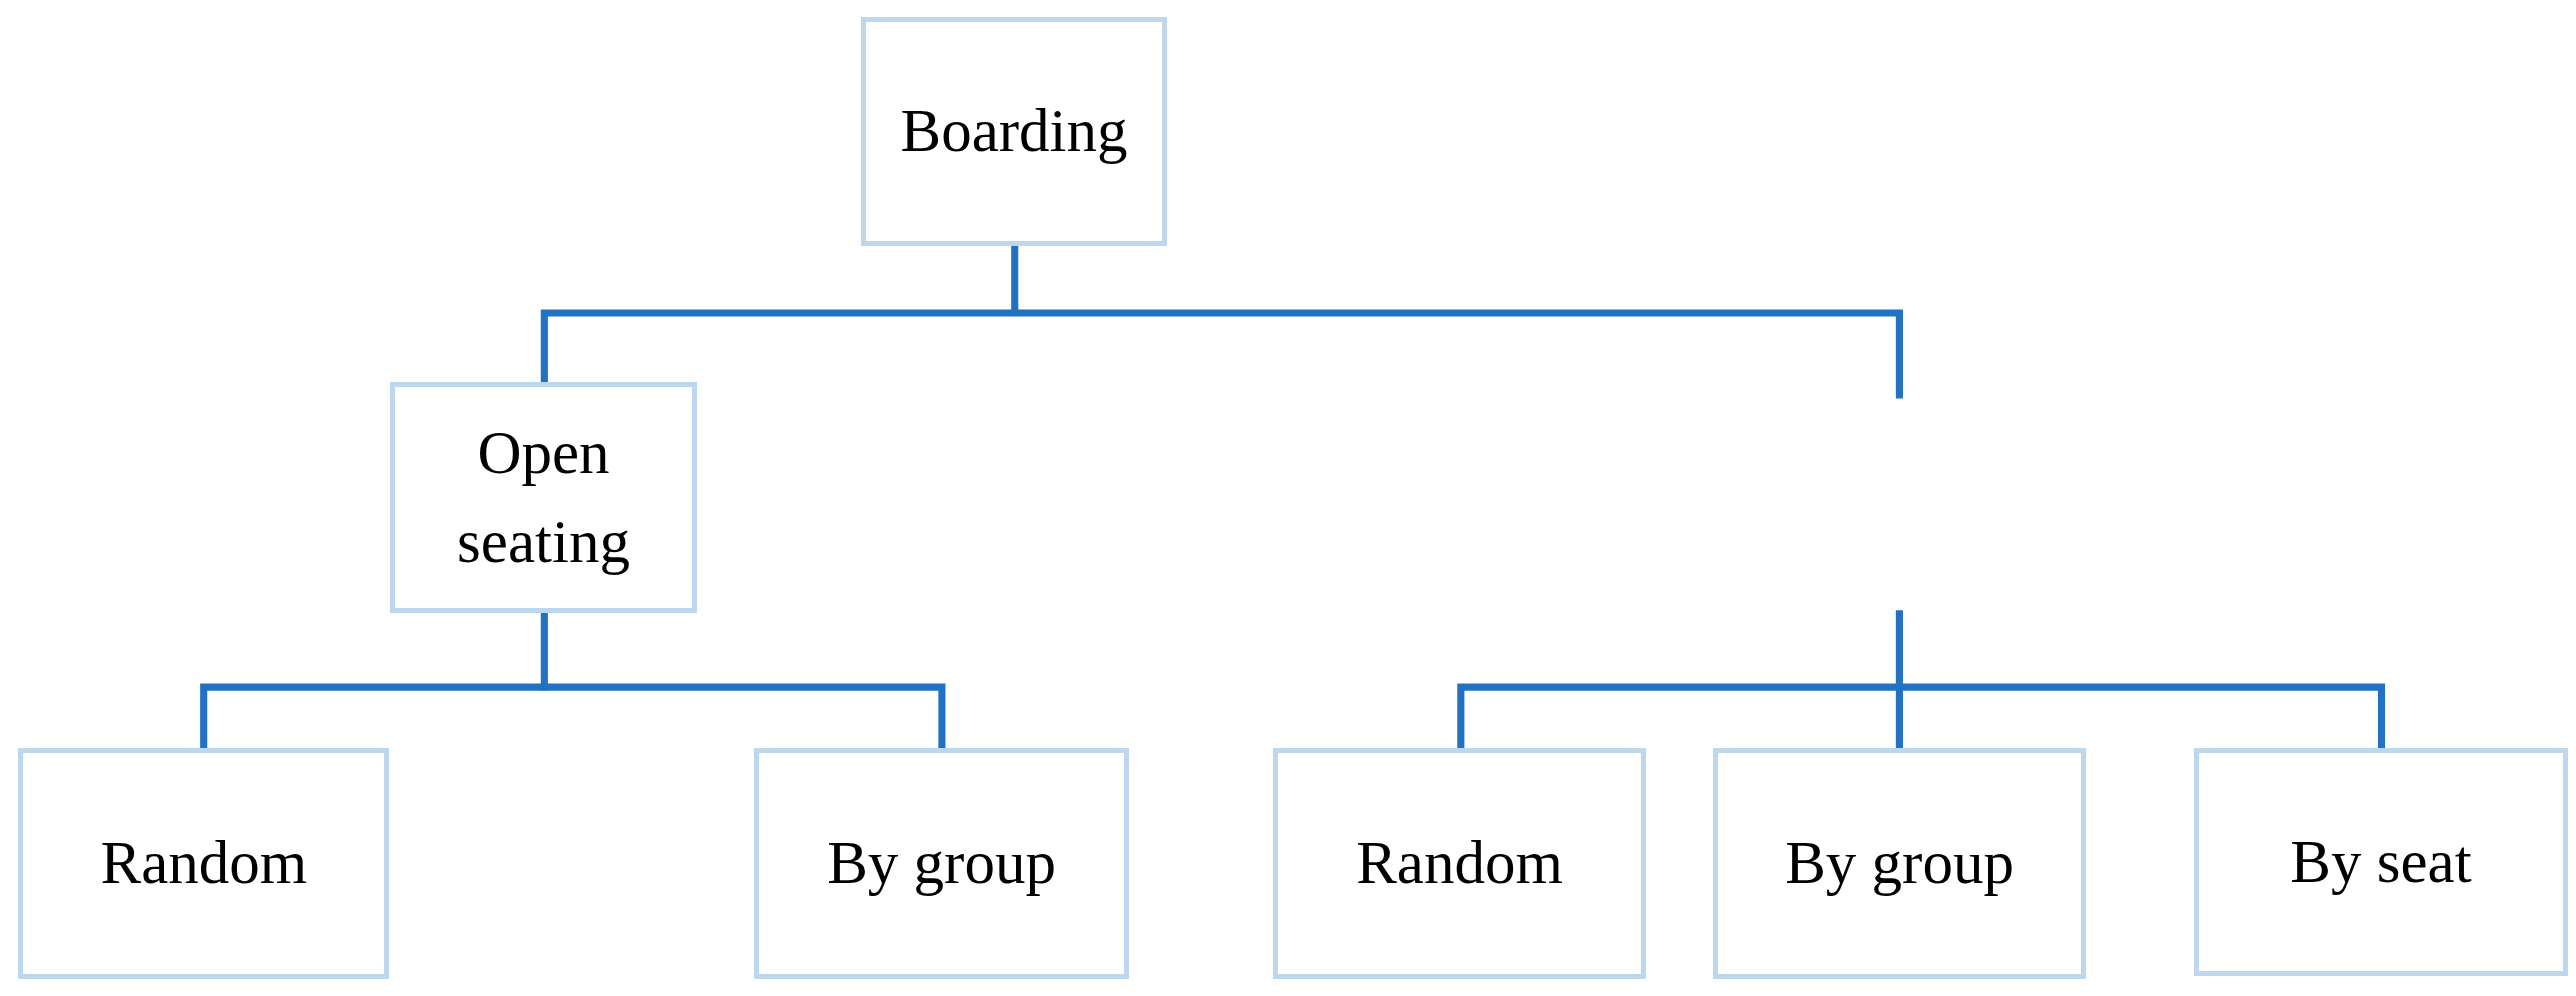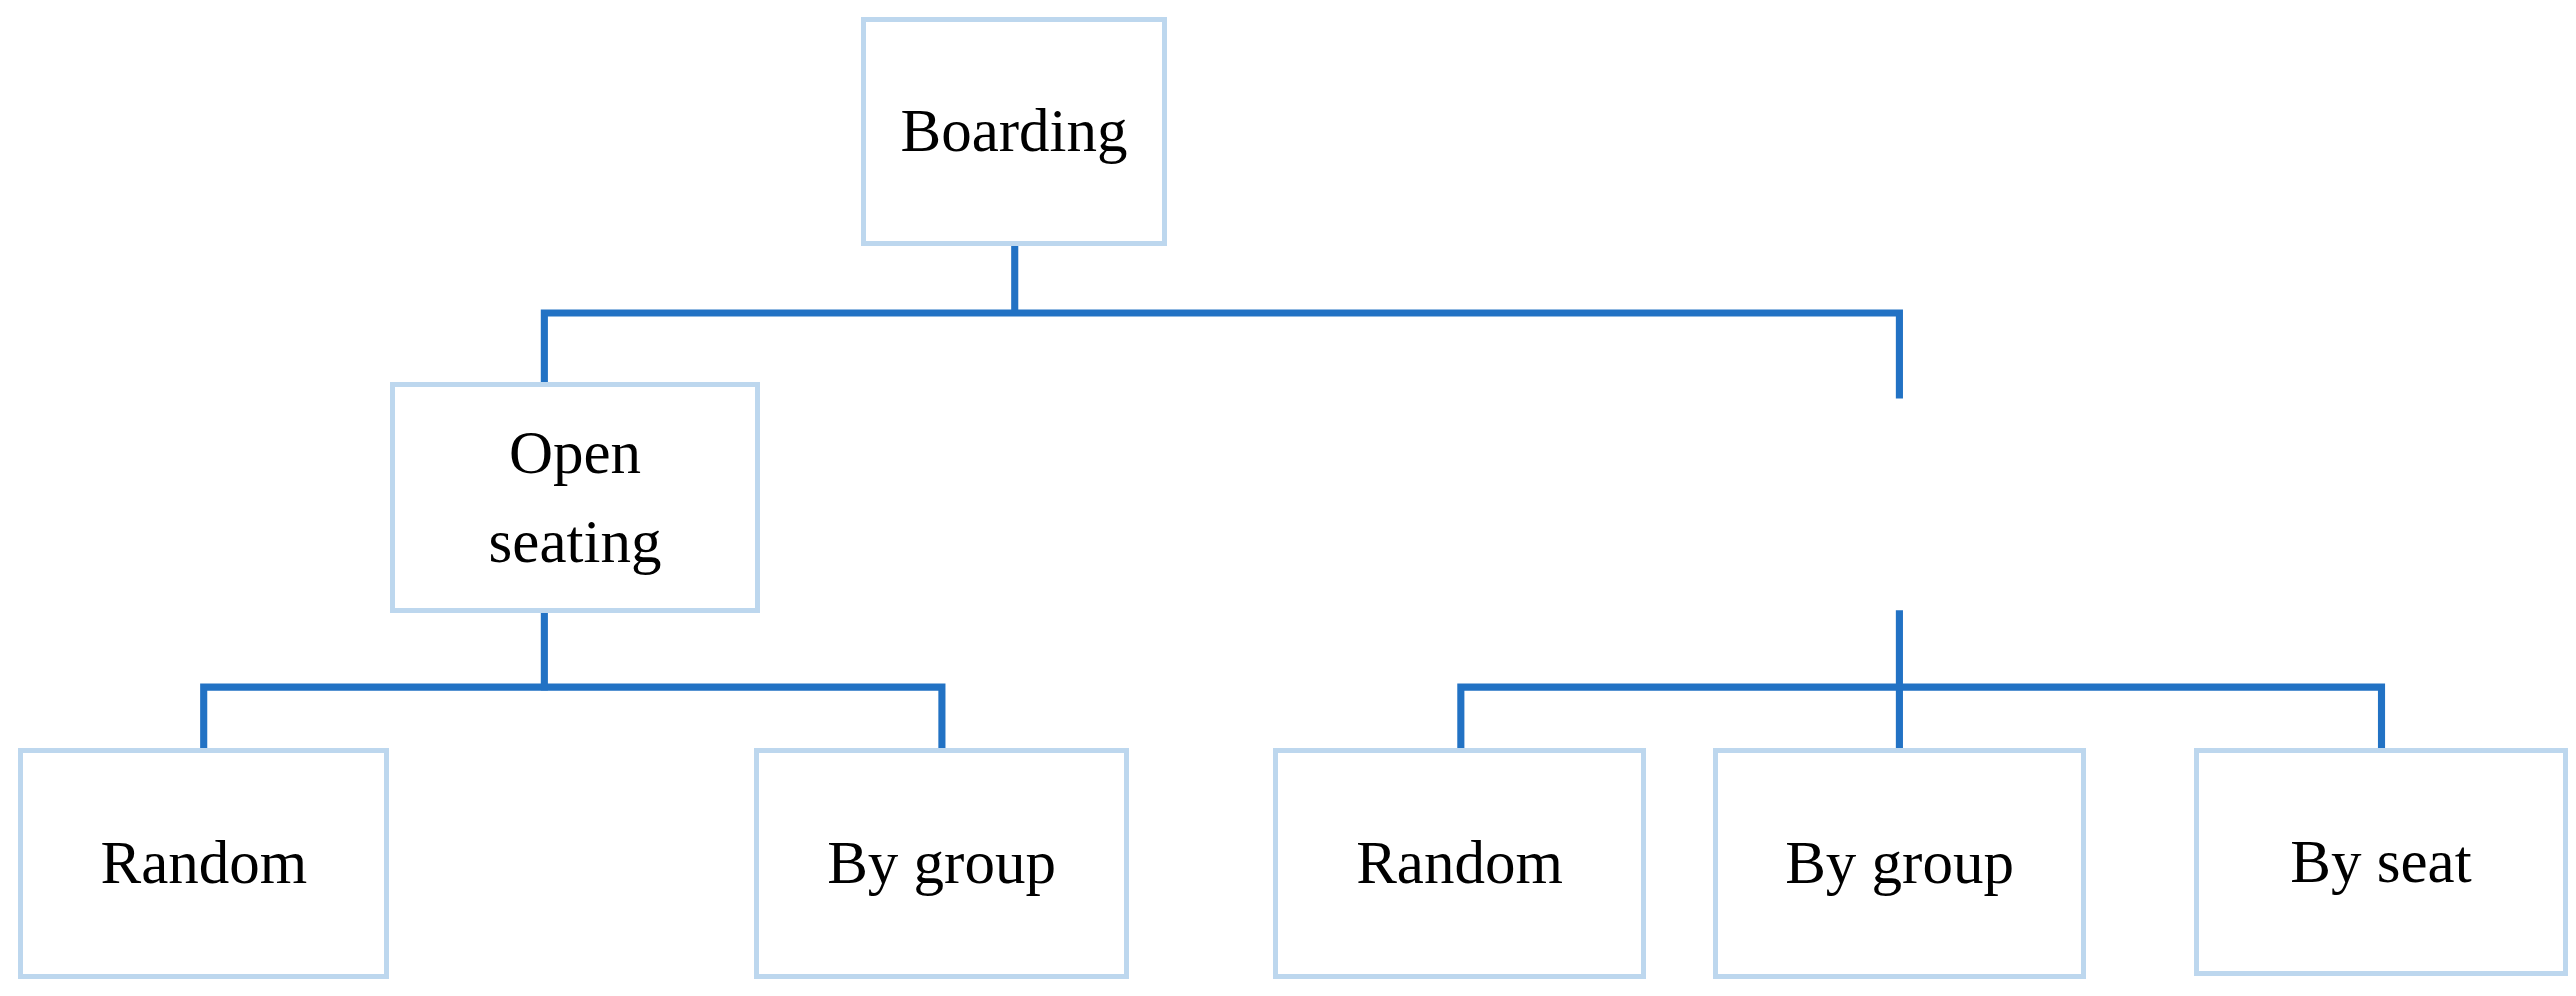--- a/index.html
+++ b/index.html
@@ -41,21 +41,21 @@
   }
   .wires path{
     fill:none;
     stroke:currentColor;
     stroke-width:8.5;
     stroke-linejoin:miter;
     stroke-linecap:butt;
   }
   
   .n-boarding        {left:861px; top:16.7px;  width:306px; height:229px;}
-  .n-open-seating    {left:390px;  top:382px; width:370px; height:231px;}
+  .n-open-seating    {left:390px;  top:382px; width:307px; height:231px;}
   .n-seat-assignment {left:1713px; top:382px; width:373px; height:231px;}
   .n-open-random     {left:18.4px;   top:748px; width:371px; height:231px;}
   .n-open-by-group   {left:754px;  top:748px; width:375px; height:231px;}
   .n-seat-random     {left:1273px; top:748px; width:373px; height:231px;}
   .n-seat-by-group   {left:1713px; top:748px; width:373px; height:231px;}
   .n-seat-by-seat    {left:2194px; top:748px; width:374px; height:228px;}
 </style>
 </head>
 <body>
 

